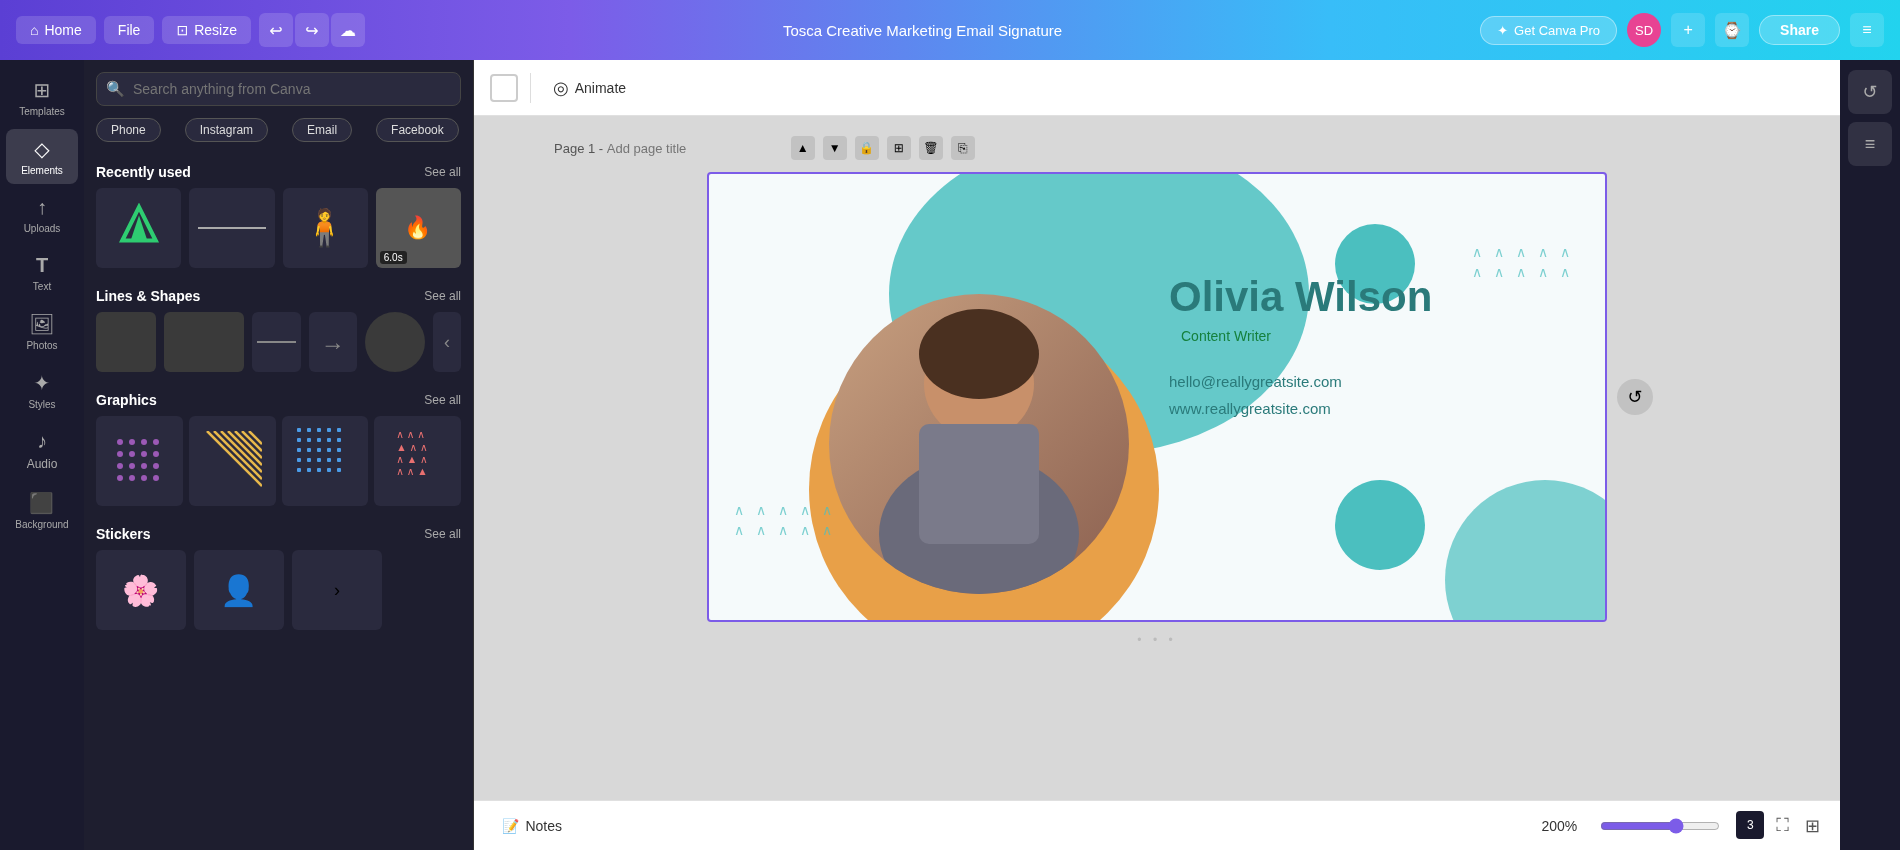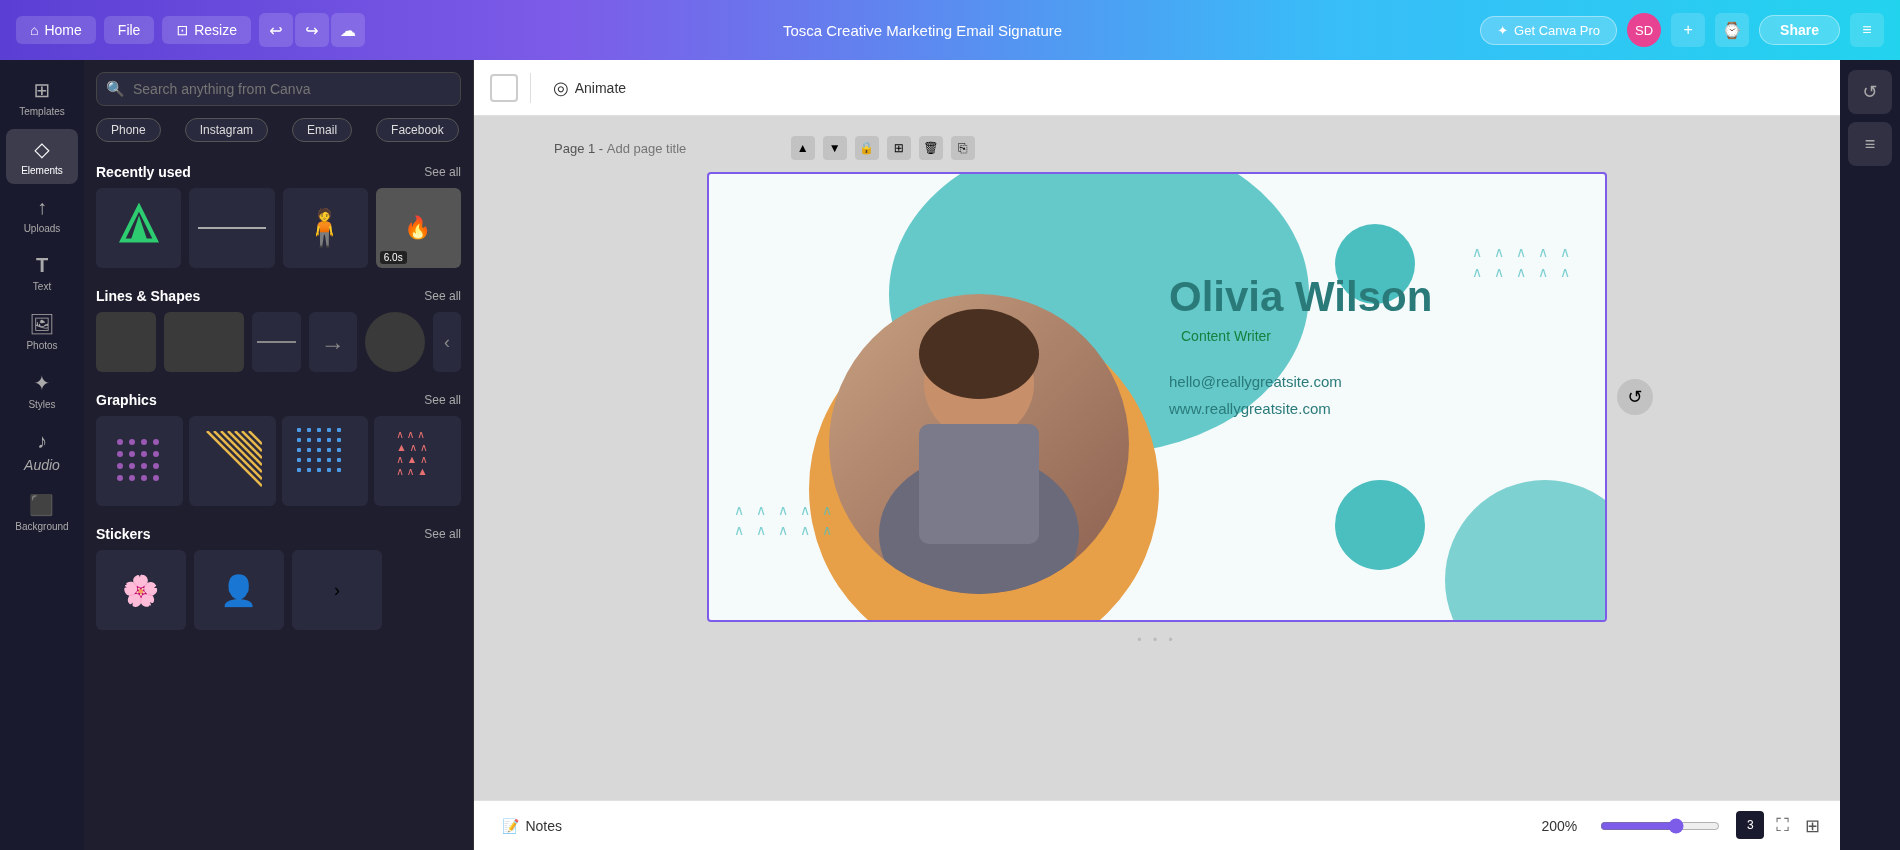--- a/index.html
+++ b/index.html
@@ -657,21 +657,21 @@
     <div class="sidebar-item">
       <span class="sidebar-icon">🖼</span>
       <span style="font-size:10px;color:#aaa;">Photos</span>
     </div>
     <div class="sidebar-item">
       <span class="sidebar-icon">✦</span>
       <span style="font-size:10px;color:#aaa;">Styles</span>
     </div>
     <div class="sidebar-item">
       <span class="sidebar-icon">♪</span>
-      <span style="font-size:14px;color:#aaa;font-style:italic;">Audio</span>
+      <span style="font-size:12px;color:#aaa;">Audio</span>
     </div>
     <div class="sidebar-item">
       <span class="sidebar-icon">⬛</span>
       <span style="font-size:10px;color:#aaa;">Background</span>
     </div>
   </div>
 
   <div class="panel">
     <div class="panel-search">
       <div class="search-wrapper">

